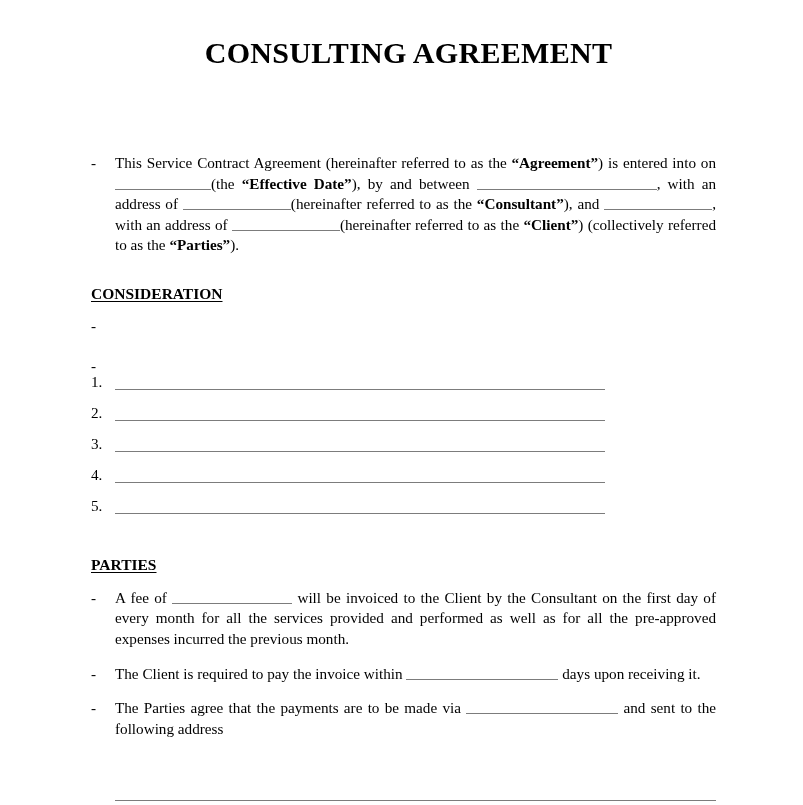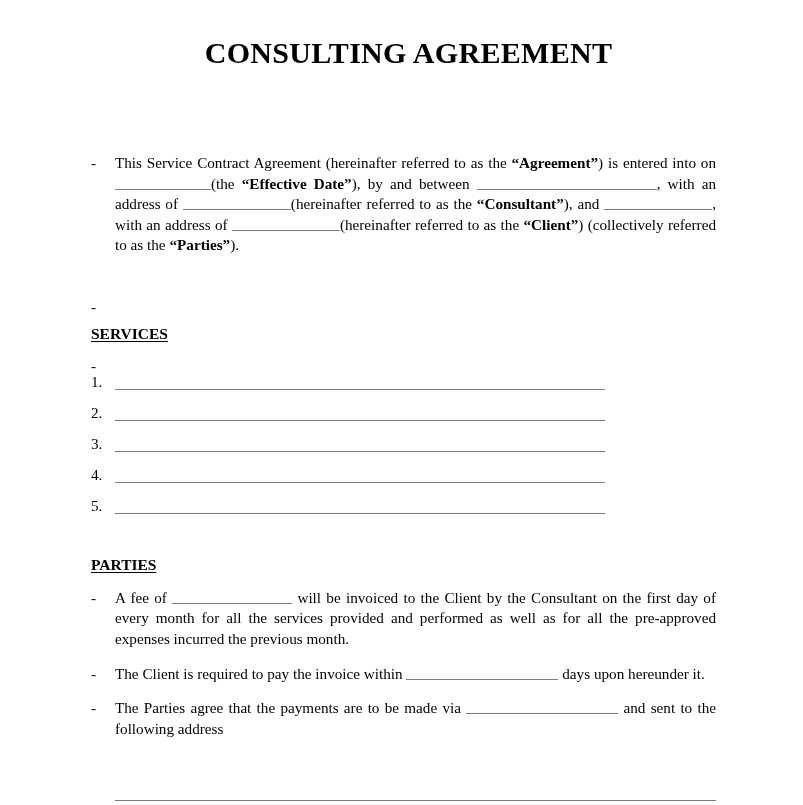--- a/index.html
+++ b/index.html
@@ -116,28 +116,28 @@
 
   <div class="body-col">
 
     <div class="after-heading"></div>
 
     <div class="bullet-item">
       <span class="dash">-</span><span>This Service Contract Agreement (hereinafter referred to as the </span><b>“Agreement”</b><span>) is entered into on </span><span class="blank b-sm"></span><span>(the </span><b>“Effective Date”</b><span>), by and between </span><span class="blank b-xxl"></span><span>, with an address of </span><span class="blank b-md"></span><span>(hereinafter referred to as the </span><b>“Consultant”</b><span>), and </span><span class="blank b-md"></span><span>, with an address of </span><span class="blank b-md"></span><span>(hereinafter referred to as the </span><b>“Client”</b><span>) (collectively referred to as the </span><b>“Parties”</b><span>).</span>
     </div>
 
     <div class="sec-gap-consideration"></div>
+    <div class="section-heading">CONSIDERATION</div>
     <div class="after-heading"></div>
 
     <div class="bullet-item">
       <span class="dash">-</span>
     </div>
 
     <div class="sec-gap-services"></div>
-    <div class="section-heading">SERVICES</div>
     <div class="after-heading"></div>
 
     <div class="bullet-item no-justify">
       <span class="dash">-</span>
     </div>
 
     <div class="num-list">
       <div class="num-row">
         <span class="num">1.</span>
         <span class="rule"></span>
@@ -166,21 +166,21 @@
 
     <div class="bullet-item">
       <span class="dash">-</span><span>A fee of </span><span class="blank b-lg"></span>
       <span>will be invoiced to the Client by the Consultant on the first day of every month for all the services provided and performed as well as for all the pre-approved expenses incurred the previous month.</span>
     </div>
 
     <div class="bullet-gap"></div>
 
     <div class="bullet-item no-justify">
       <span class="dash">-</span><span>The Client is required to pay the invoice within </span><span class="blank b-xl"></span>
-      <span>days upon hereunder it.</span>
+      <span>days upon receiving it.</span>
     </div>
 
     <div class="bullet-gap"></div>
 
     <div class="bullet-item">
       <span class="dash">-</span><span>The Parties agree that the payments are to be made via </span><span class="blank b-xl"></span>
       <span>and sent to the following address</span>
     </div>
 
   </div>

